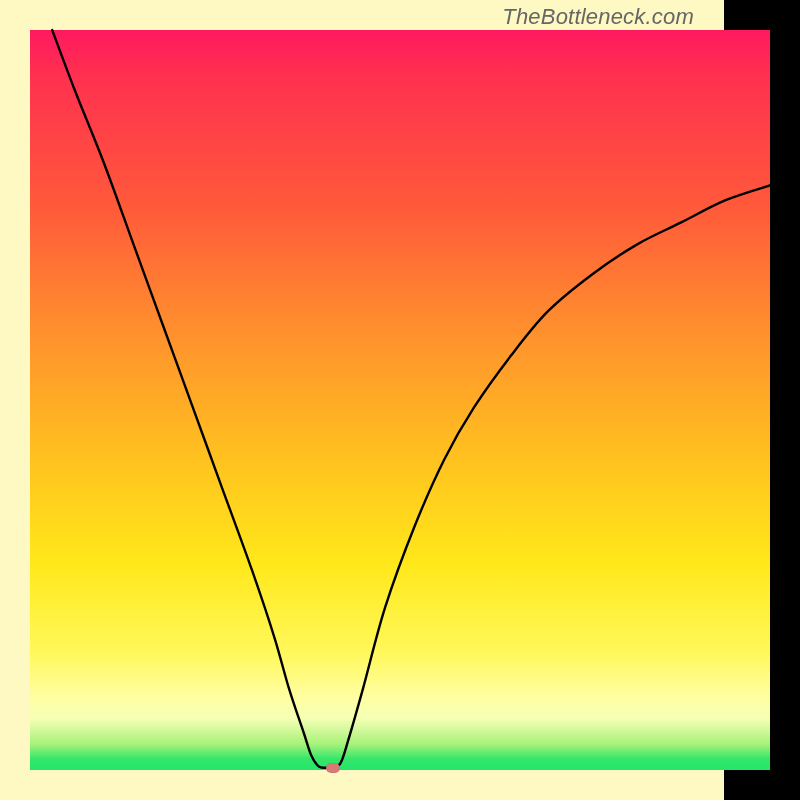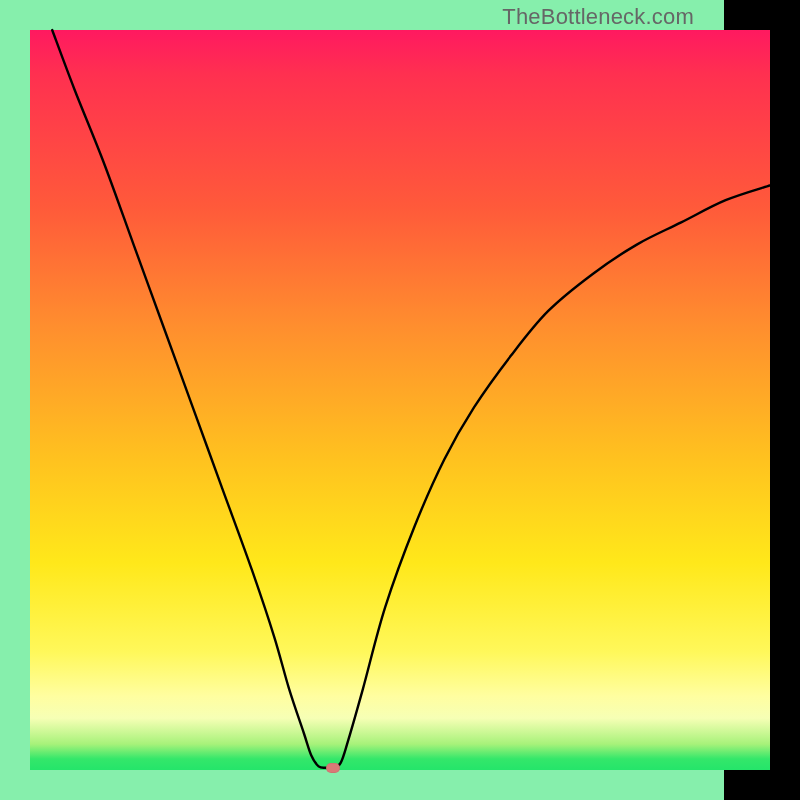--- a/index.html
+++ b/index.html
@@ -8,21 +8,22 @@
     width: 800px;
     height: 800px;
     overflow: hidden;
     background: #000;
     font-family: Arial, Helvetica, sans-serif;
   }
   .frame {
     position: relative;
     width: 724px;
     height: 800px;
-    background: #86efac;
+    background: #fef9c3;
+    font-style: italic;
   }
   .plot-area {
     position: absolute;
     left: 30px;
     top: 30px;
     width: 740px;
     height: 740px;
     
     background: linear-gradient(
       to bottom,

